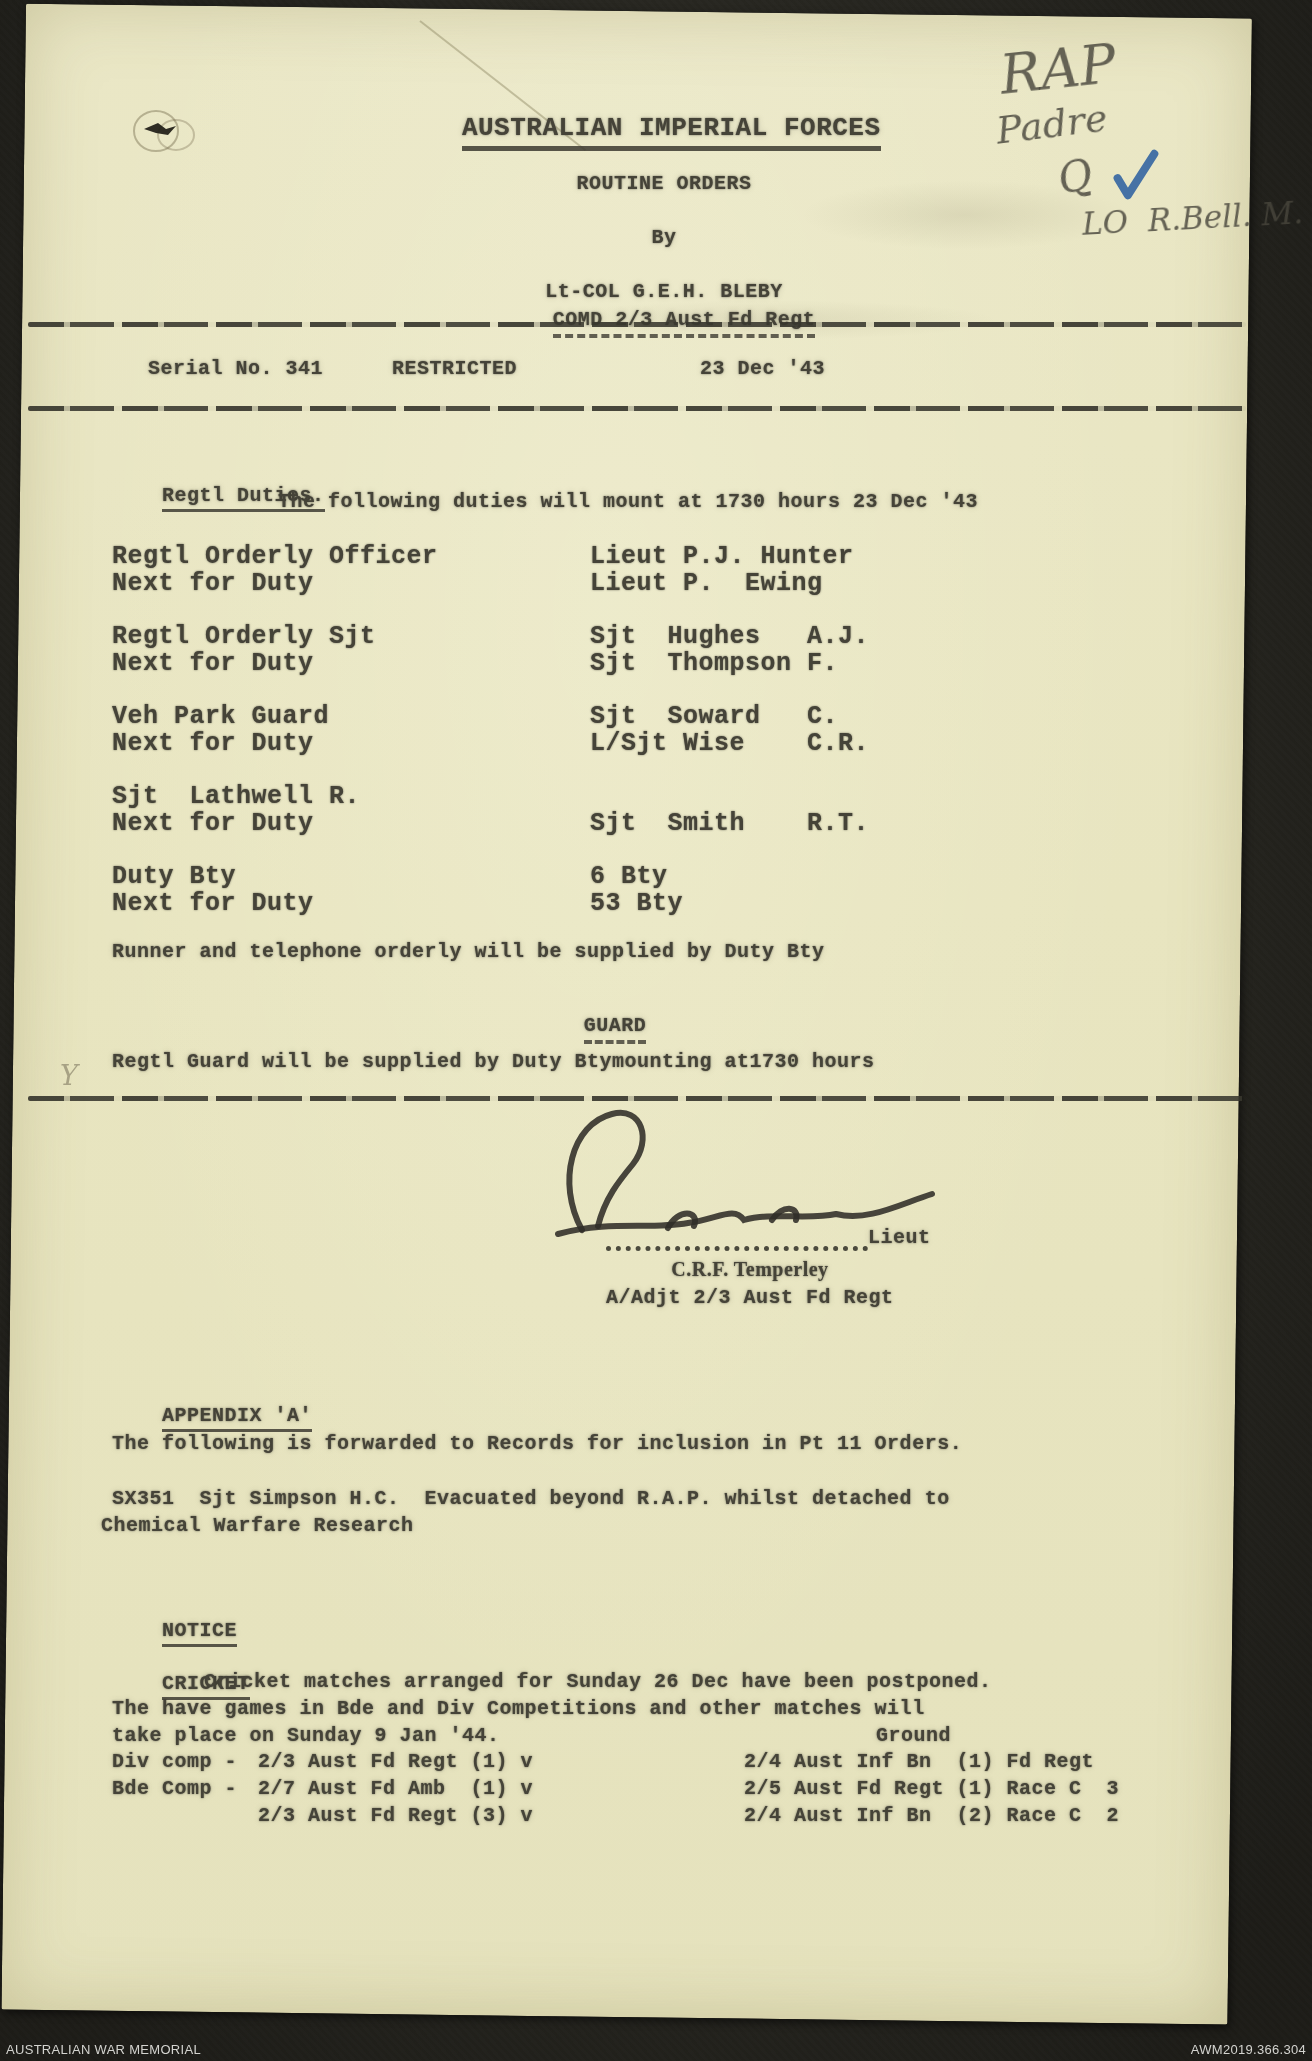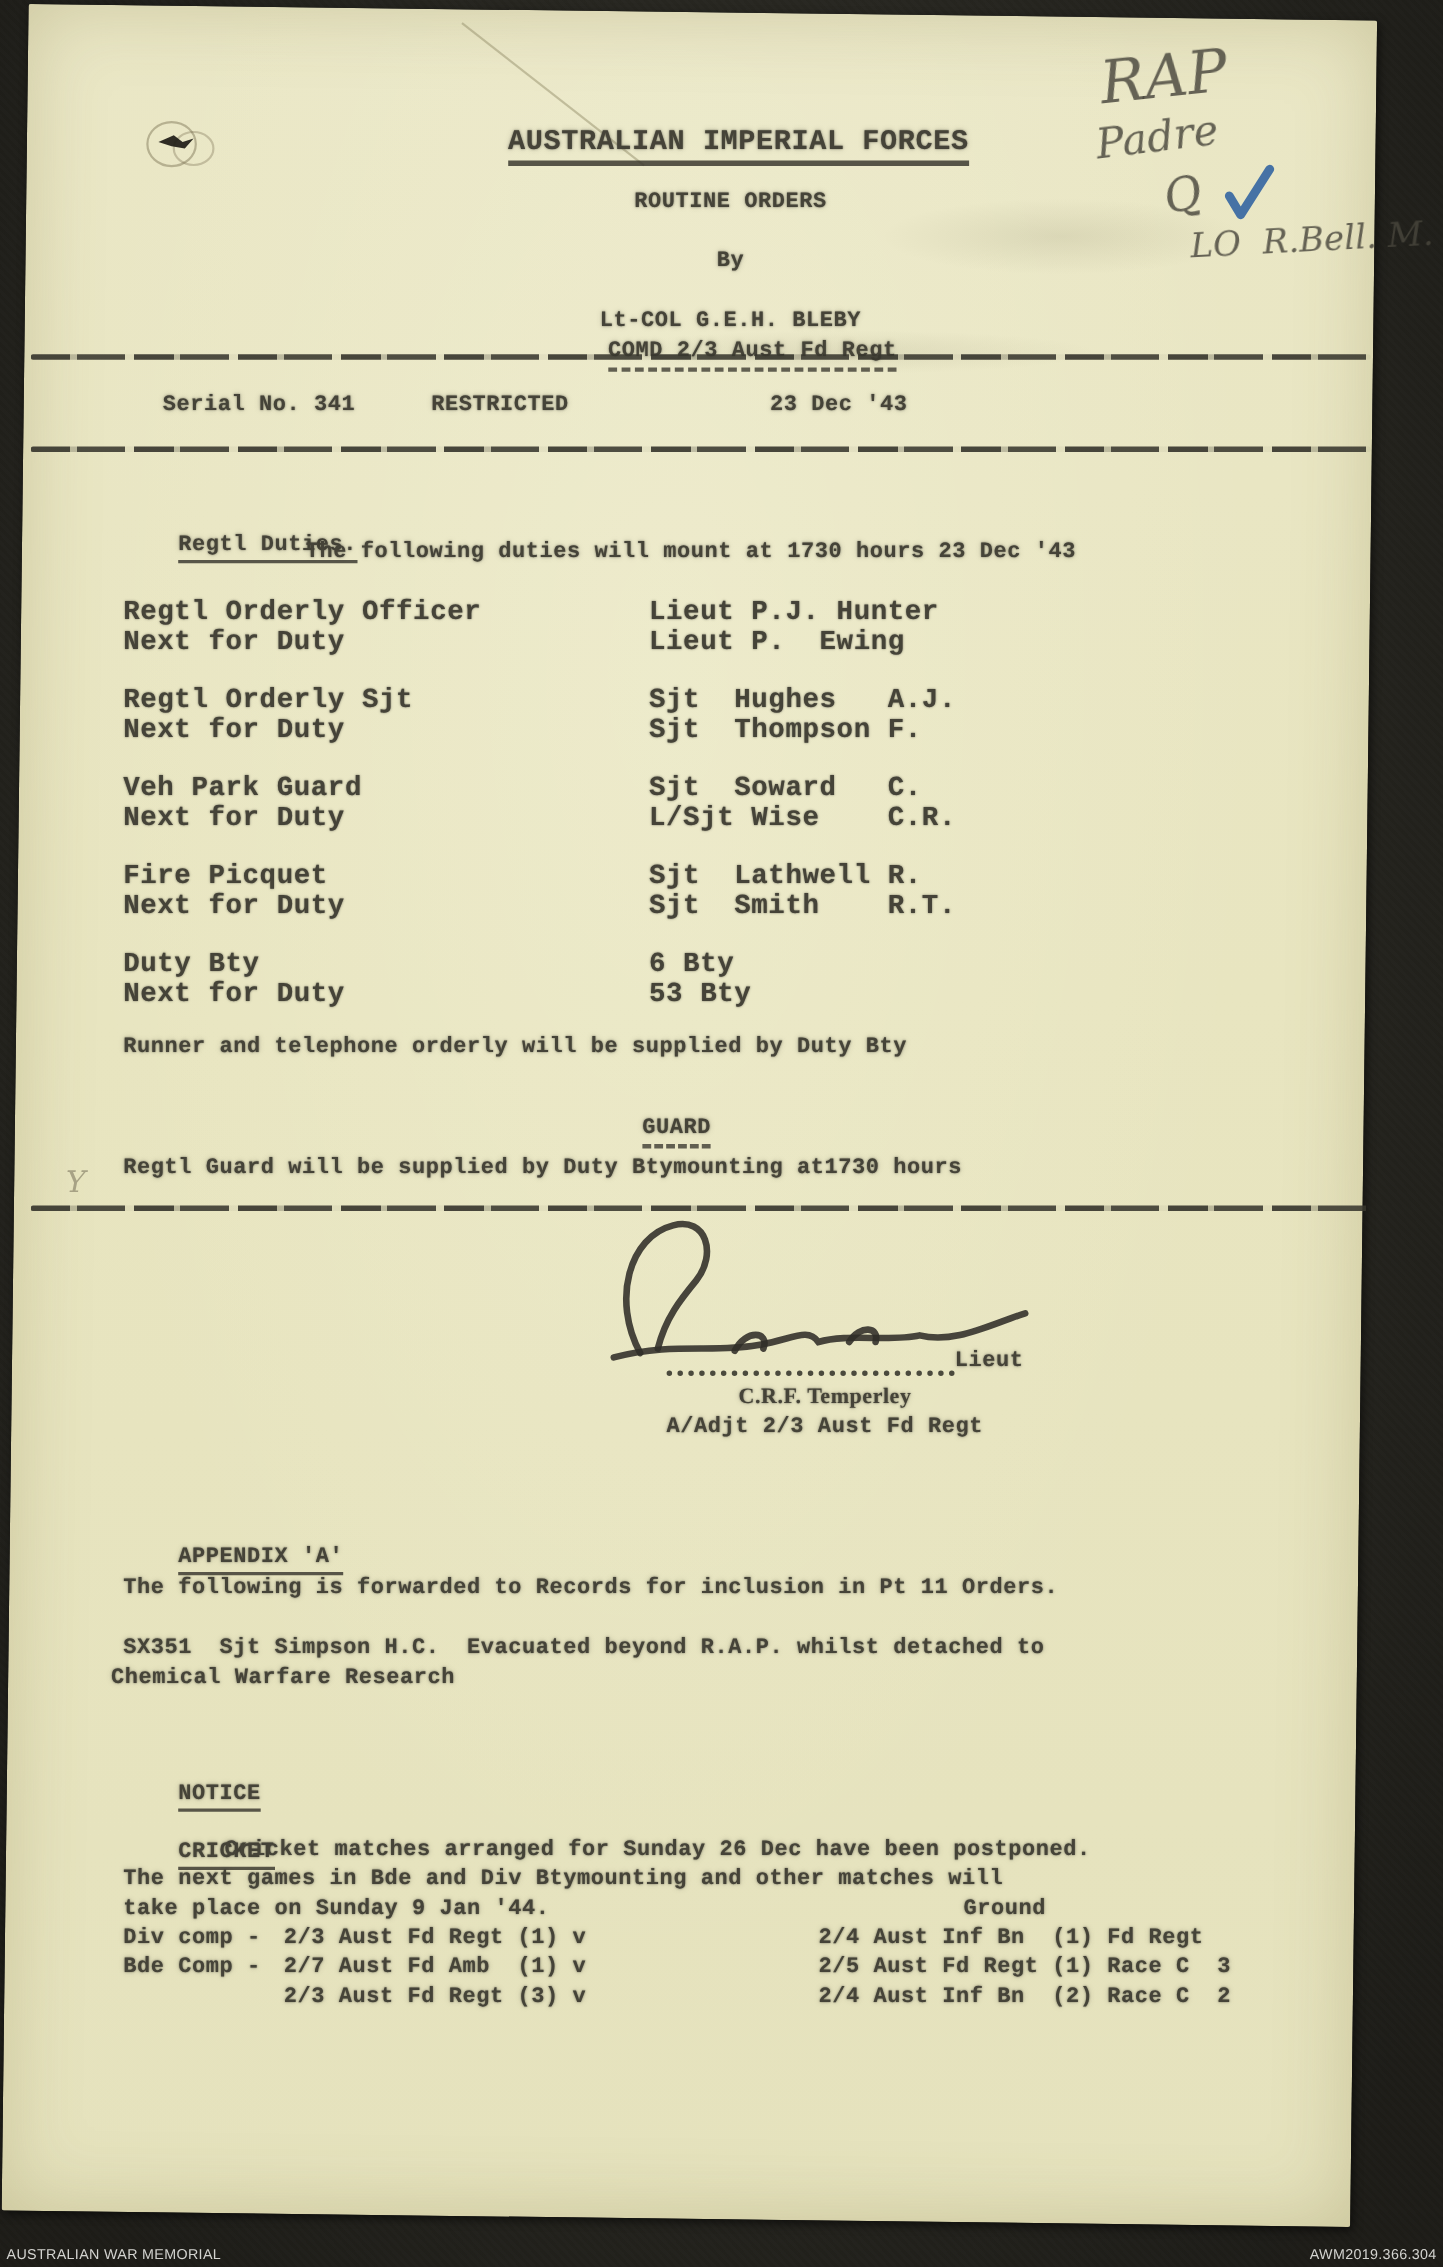--- a/index.html
+++ b/index.html
@@ -149,21 +149,20 @@
         <span class="duty-label">Veh Park Guard</span>
         <span>Sjt  Soward   C.</span>
       </div>
       <div class="duty-row">
         <span class="duty-label">Next for Duty</span>
         <span>L/Sjt Wise    C.R.</span>
       </div>
     </div>
     <div class="duty-group">
       <div class="duty-row">
-        <span class="duty-label">Fire Picquet</span>
         <span>Sjt  Lathwell R.</span>
       </div>
       <div class="duty-row">
         <span class="duty-label">Next for Duty</span>
         <span>Sjt  Smith    R.T.</span>
       </div>
     </div>
     <div class="duty-group">
       <div class="duty-row">
         <span class="duty-label">Duty Bty</span>
@@ -208,21 +207,21 @@
   <div class="tw" style="left:112px;top:1485px;">SX351  Sjt Simpson H.C.  Evacuated beyond R.A.P. whilst detached to</div>
   <div class="tw" style="left:101px;top:1512px;">Chemical Warfare Research</div>
 
   <div class="tw" style="left:112px;top:1590px;">
     <span class="u-solid">NOTICE</span>
   </div>
   <div class="tw" style="left:112px;top:1643px;">
     <span class="u-solid">CRICKET</span>
   </div>
   <div class="tw" style="left:204px;top:1668px;">Cricket matches arranged for Sunday 26 Dec have been postponed.</div>
-  <div class="tw" style="left:112px;top:1695px;">The next games in Bde and Div Btymounting and other matches will</div>
+  <div class="tw" style="left:112px;top:1695px;">The have games in Bde and Div Competitions and other matches will</div>
   <div class="tw" style="left:112px;top:1722px;">take place on Sunday 9 Jan '44.</div>
   <div class="tw" style="left:876px;top:1722px;">Ground</div>
 
   <div class="tw" style="left:112px;top:1748px;">Div comp -</div>
   <div class="tw" style="left:258px;top:1748px;">2/3 Aust Fd Regt (1) v</div>
   <div class="tw" style="left:744px;top:1748px;">2/4 Aust Inf Bn  (1) Fd Regt</div>
 
   <div class="tw" style="left:112px;top:1775px;">Bde Comp -</div>
   <div class="tw" style="left:258px;top:1775px;">2/7 Aust Fd Amb  (1) v</div>
   <div class="tw" style="left:744px;top:1775px;">2/5 Aust Fd Regt (1) Race C  3</div>

